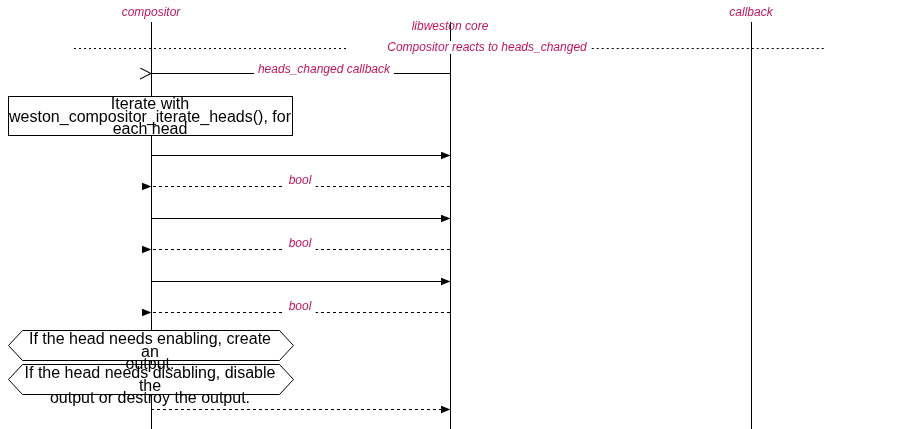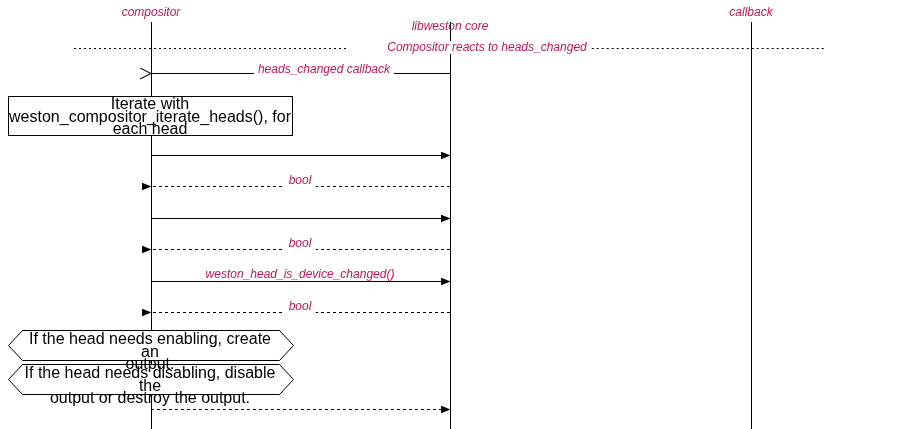--- a/index.html
+++ b/index.html
@@ -99,21 +99,20 @@
 
   <div class="txt participant-label" style="left:151px; top:6px;">compositor</div>
   <div class="txt participant-label" style="left:450px; top:6px;margin-top:14px;">libweston core</div>
   <div class="txt participant-label" style="left:751px; top:6px;">callback</div>
 
   <div class="txt divider-label" style="left:449px; top:41px;margin-left:38px;">Compositor reacts to heads_changed</div>
 
   <div class="txt msg-label" style="left:312px; top:63px;margin-left:12px;">heads_changed callback</div>
   <div class="txt msg-label" style="left:300px; top:174px;">bool</div>
   <div class="txt msg-label" style="left:300px; top:237px;">bool</div>
-  <div class="txt msg-label" style="left:300px; top:268px;">weston_head_is_device_changed()</div>
   <div class="txt msg-label" style="left:300px; top:300px;">bool</div>
 
   <div class="note-text" style="left:150px; top:98px; width:282px;">Iterate with
 weston_compositor_iterate_heads(), for
 each head</div>
 
   <div class="note-text" style="left:150px; top:367px; width:258px;">If the head needs disabling, disable the
 output or destroy the output.</div>
   <div class="note-text" style="left:150px; top:333px; width:258px;">If the head needs enabling, create an
 output.</div>

